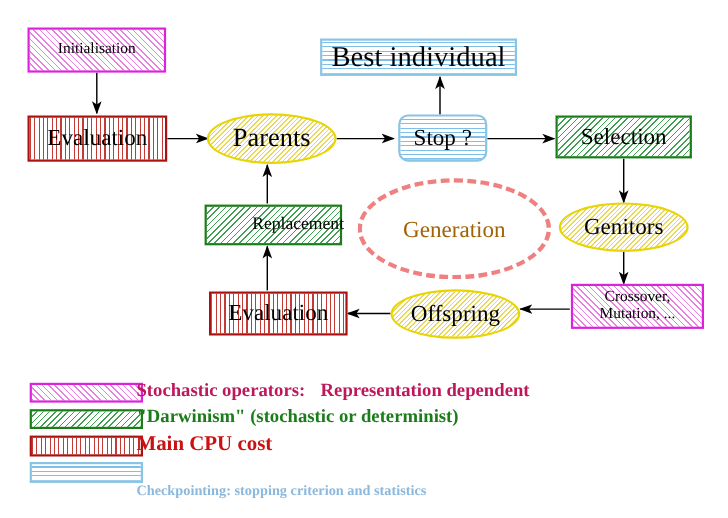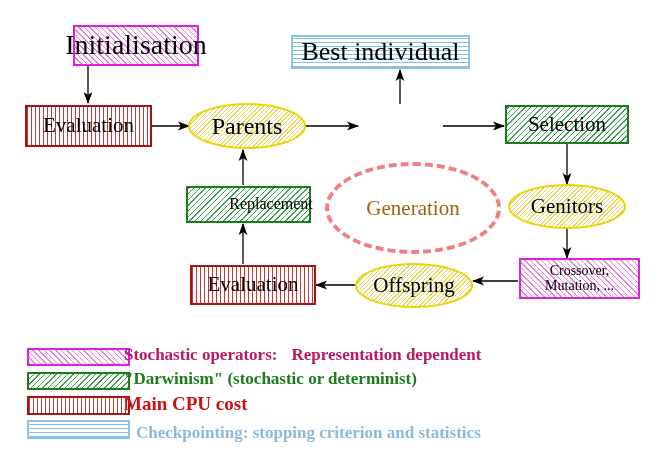--- a/index.html
+++ b/index.html
@@ -98,36 +98,39 @@
       <line x1="518" y1="281" x2="473" y2="281"></line>
 
       <line x1="355" y1="285" x2="316" y2="285"></line>
 
       <line x1="243" y1="264" x2="243" y2="224"></line>
 
       <line x1="243" y1="185" x2="243" y2="150"></line>
     </g>
   </svg>
 
-  <div class="node fill-magenta" style="left:25px;top:25px;width:126px;height:41px;font-size:28px;margin-left:48px;">
+  <div class="node fill-magenta" style="left:25px;top:25px;width:126px;height:41px;font-size:14px;">
     <span>Initialisation</span>
   </div>
 
   <div class="node fill-red" style="left:25px;top:105px;width:127px;height:42px;font-size:21px;">
     <span>Evaluation</span>
   </div>
 
   <div class="node fill-yellow ellipse" style="left:188px;top:103px;width:118px;height:46px;font-size:24px;">
     <span>Parents</span>
   </div>
 
   <div class="node fill-blue" style="left:291px;top:35px;width:179px;height:34px;font-size:26px;">
     <span>Best individual</span>
   </div>
 
+  <div class="node fill-blue rounded" style="left:362px;top:104px;width:81px;height:43px;font-size:21px;">
+    <span>Stop ?</span>
+  </div>
 
   <div class="node fill-green" style="left:505px;top:105px;width:124px;height:39px;font-size:21px;">
     <span>Selection</span>
   </div>
 
   <div class="node fill-yellow ellipse" style="left:508px;top:184px;width:118px;height:45px;font-size:21px;">
     <span>Genitors</span>
   </div>
 
   <div class="node fill-yellow ellipse" style="left:355px;top:263px;width:118px;height:45px;font-size:21px;">
@@ -162,19 +165,19 @@
     <div class="legend-text c-green" style="left:124px;top:369px;font-size:17px;font-weight:bold;">
       <span class="lt-part">"Darwinism" (stochastic or determinist)</span>
     </div>
 
     <div class="legend-swatch fill-red" style="left:27px;top:396px;width:103px;height:19px;"></div>
     <div class="legend-text c-red" style="left:124px;top:393px;font-size:19px;font-weight:bold;">
       <span class="lt-part">Main CPU cost</span>
     </div>
 
     <div class="legend-swatch fill-blue" style="left:27px;top:420px;width:103px;height:19px;"></div>
-    <div class="legend-text c-blue" style="left:124px;top:423px;font-size:17px;font-weight:bold;margin-left:12px;">
+    <div class="legend-text c-blue" style="left:124px;top:438px;font-size:13px;font-weight:bold;">
       <span class="lt-part">Checkpointing: stopping criterion and statistics</span>
     </div>
 
   </div>
 
 </div>
 
 </body></html>

